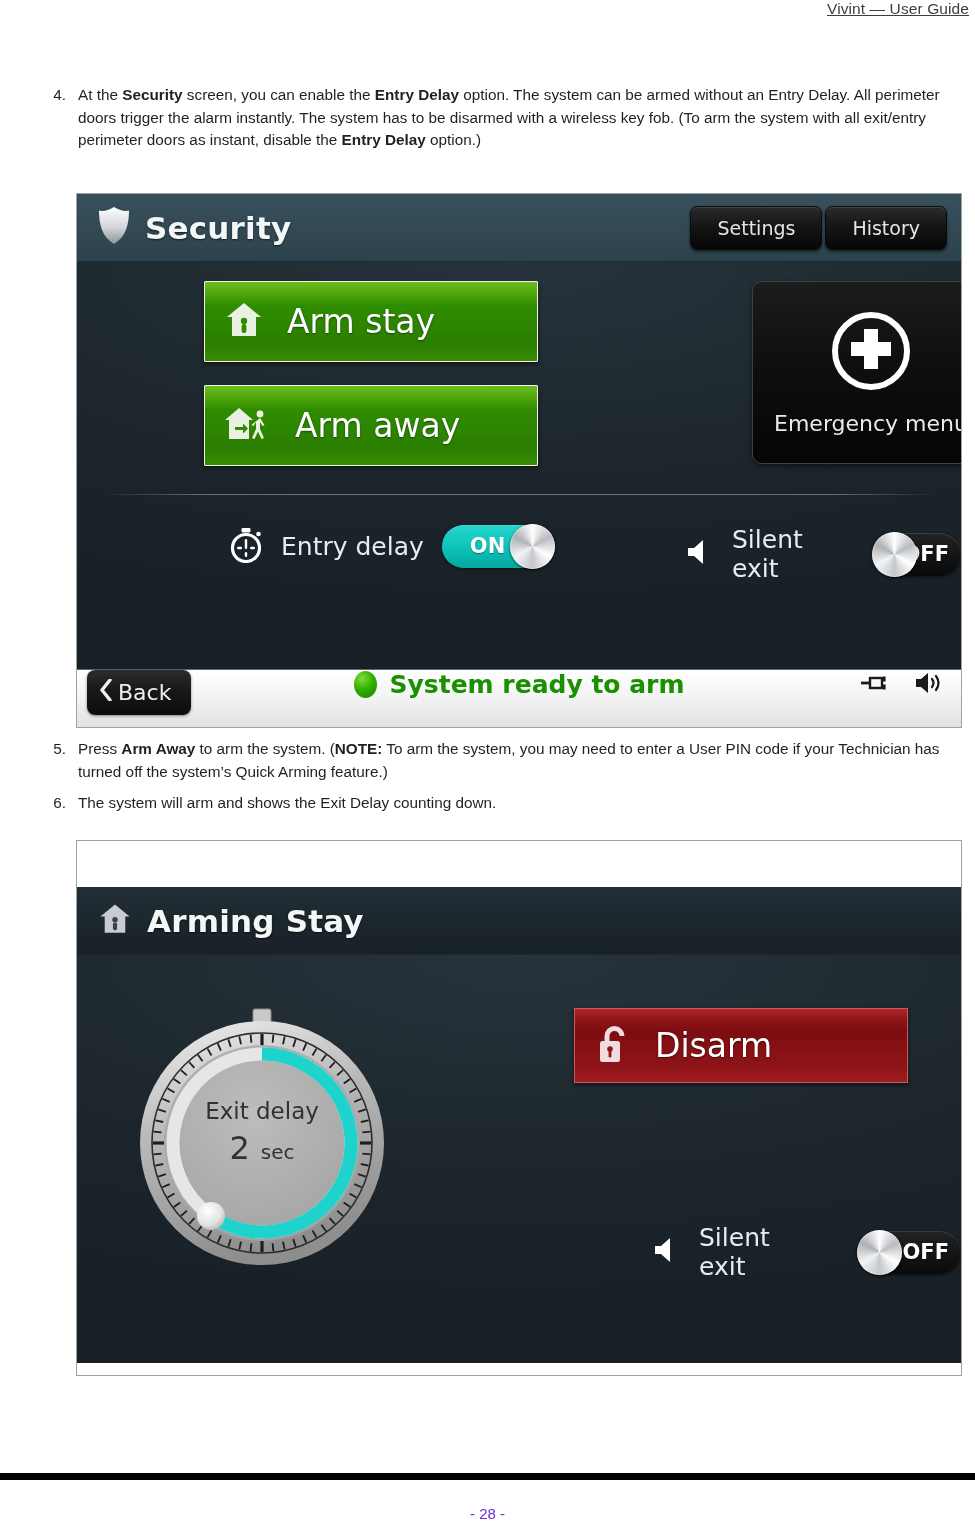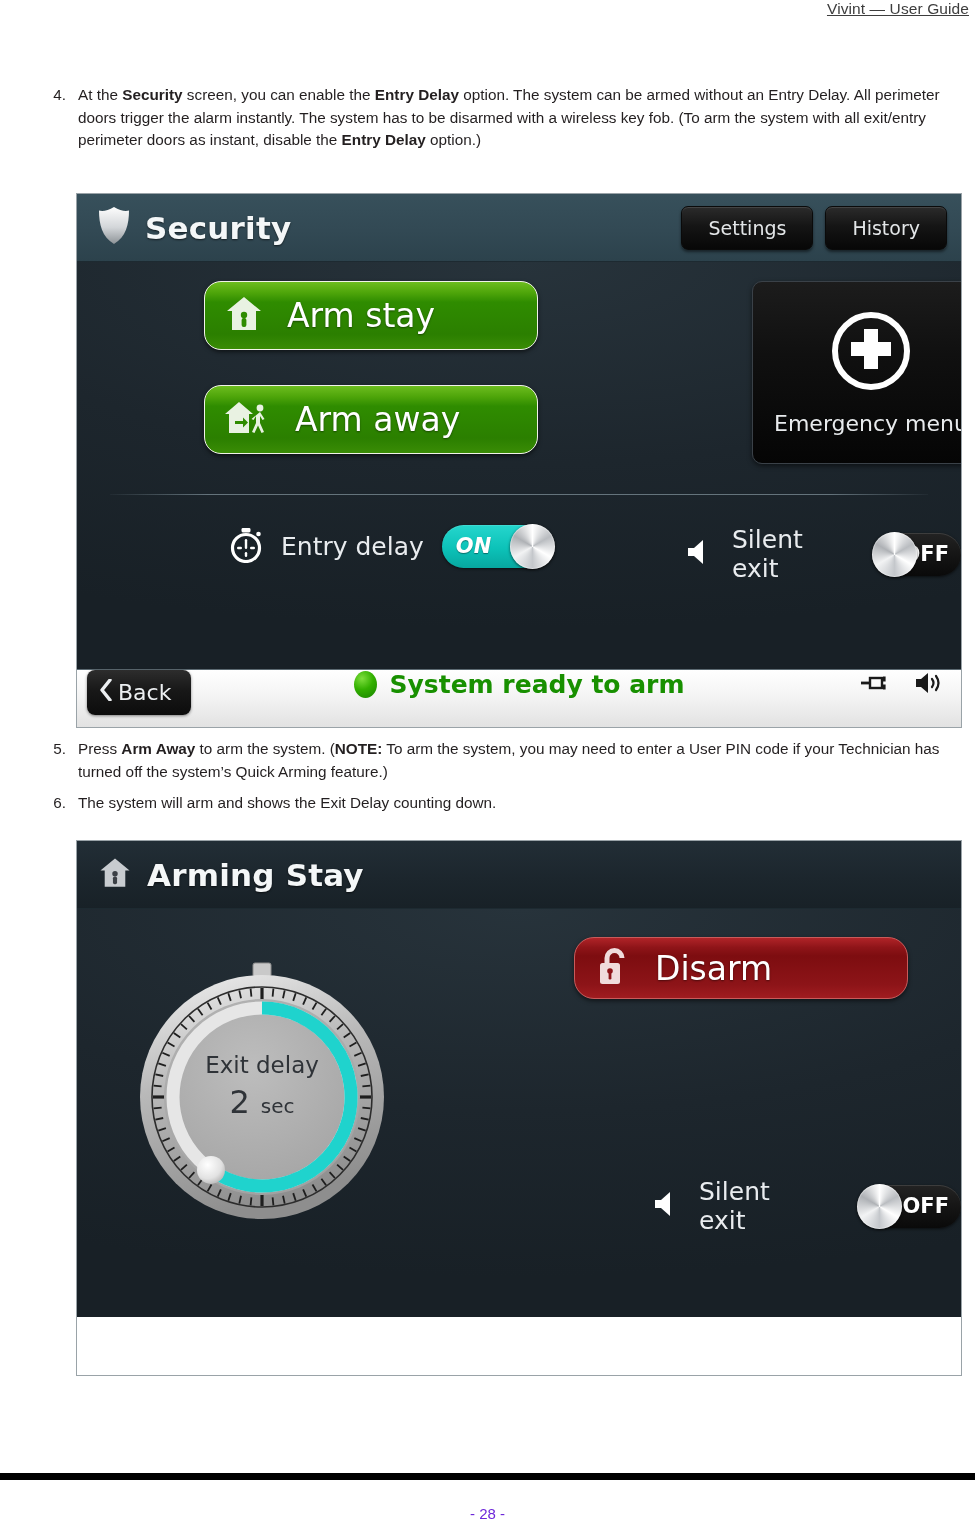--- a/index.html
+++ b/index.html
@@ -86,21 +86,21 @@
     font-size: 31px;
     font-weight: bold;
     color: #f4f7f8;
     letter-spacing: .2px;
     text-shadow: 0 1px 2px rgba(0,0,0,.6);
     margin-left: 14px;
   }
   .titlebar-actions {
     margin-left: auto;
     display: flex;
-    gap: 12px;
+    gap: 3px;
   }
   .tb-btn {
     background: linear-gradient(180deg,#2b2b2b 0%, #151515 45%, #070707 100%);
     border: 1px solid #0a0a0a;
     border-radius: 7px;
     color: #e3e6e8;
     font-size: 19px;
     padding: 10px 26px;
     box-shadow: 0 1px 0 rgba(255,255,255,.12) inset, 0 2px 3px rgba(0,0,0,.5);
   }
@@ -110,22 +110,22 @@
     background:
       radial-gradient(120% 90% at 50% 0%, #27333b 0%, #1d262d 55%, #182026 100%);
     height: calc(100% - 68px - 58px);
   }
   #device-arming .dev-body { height: calc(100% - 68px - 58px); }
 
   
   .arm-btn {
     position: absolute;
     width: 334px;
-    height: 69px;
-    border-radius: 17px;
+    height: 81px;
+    border-radius: 1px;
     background: linear-gradient(180deg,#6dbd1f 0%, #4ea50a 16%, #2f8c00 30%, #2b7f00 78%, #3a8c05 100%);
     border: 1px solid #f1f3e9;
     box-shadow: 0 2px 4px rgba(0,0,0,.55);
     display: flex;
     align-items: center;
     padding-left: 18px;
     box-sizing: border-box;
   }
   .arm-label {
     font-size: 33px;
@@ -190,21 +190,21 @@
   .switch.off { background: linear-gradient(180deg,#232323 0%, #141414 55%, #0a0a0a 100%); margin-left: 43px; }
   .switch .state {
     position: absolute;
     top: 0; height: 43px;
     line-height: 43px;
     font-size: 21px;
     font-weight: bold;
     color: #ffffff;
     text-shadow: 0 1px 1px rgba(0,0,0,.4);
   }
-  .switch.on  .state { left: 14px; font-style: italic; }
+  .switch.on  .state { left: 28px; }
   .switch.off .state { right: 12px; }
   .knob {
     position: absolute;
     top: -1px;
     width: 45px; height: 45px;
     border-radius: 50%;
     background: conic-gradient(#ffffff, #b9bcc0, #ffffff, #c4c7cb, #f2f3f4, #aeb1b5, #ffffff);
     box-shadow: 0 1px 3px rgba(0,0,0,.65), 0 0 0 1px rgba(255,255,255,.35) inset;
   }
   .switch.on  .knob { right: -1px; }
@@ -261,23 +261,23 @@
   }
 
   
   .dial-wrap {
     position: absolute;
     left: 54px; top: 52px;
     width: 262px; height: 262px;
   }
   .disarm-btn {
     position: absolute;
-    left: 497px; top: 28px;
-    width: 334px; height: 62px;
-    border-radius: 20px;
+    left: 497px; top: 53px;
+    width: 334px; height: 75px;
+    border-radius: 0;
     background: linear-gradient(180deg,#b02428 0%, #8e1418 16%, #7d0d10 30%, #8d1418 78%, #a01c20 100%);
     border: 1px solid #c95a5a;
     box-shadow: 0 2px 4px rgba(0,0,0,.55);
     display: flex;
     align-items: center;
     padding-left: 22px;
     box-sizing: border-box;
   }
   .disarm-label {
     font-size: 33px;
@@ -444,21 +444,21 @@
   <div class="step-body"><span>Press </span><b>Arm Away</b><span> to arm the system. (</span><b>NOTE:</b><span> To arm the system, you may need to enter a User PIN code if your Technician has turned off the system’s Quick Arming feature.)</span></div>
 </div>
 
 <div class="step" id="step6">
   <div class="step-num">6.</div>
   <div class="step-body"><span>The system will arm and shows the Exit Delay counting down.</span></div>
 </div>
 
 <div class="device" id="device-arming">
 
-  <div class="dev-titlebar" style="background:linear-gradient(180deg,#222e36 0%, #1c262d 55%, #182127 100%);">
+  <div class="dev-titlebar" style="background:linear-gradient(180deg,#222e36 0%, #1c262d 55%, #182127 100%);margin-top:46px;">
     <span>
       <svg width="36" height="38" viewBox="0 0 42 42">
         <path d="M21 4 L38 18 L33 18 L33 37 L9 37 L9 18 L4 18 Z" fill="#c8ccd0"></path>
         <circle cx="21" cy="22" r="3.2" fill="#3b4046"></circle>
         <rect x="18.6" y="25" width="4.8" height="9" rx="2" fill="#3b4046"></rect>
       </svg>
     </span>
     <span class="dev-title">Arming Stay</span>
   </div>
 

